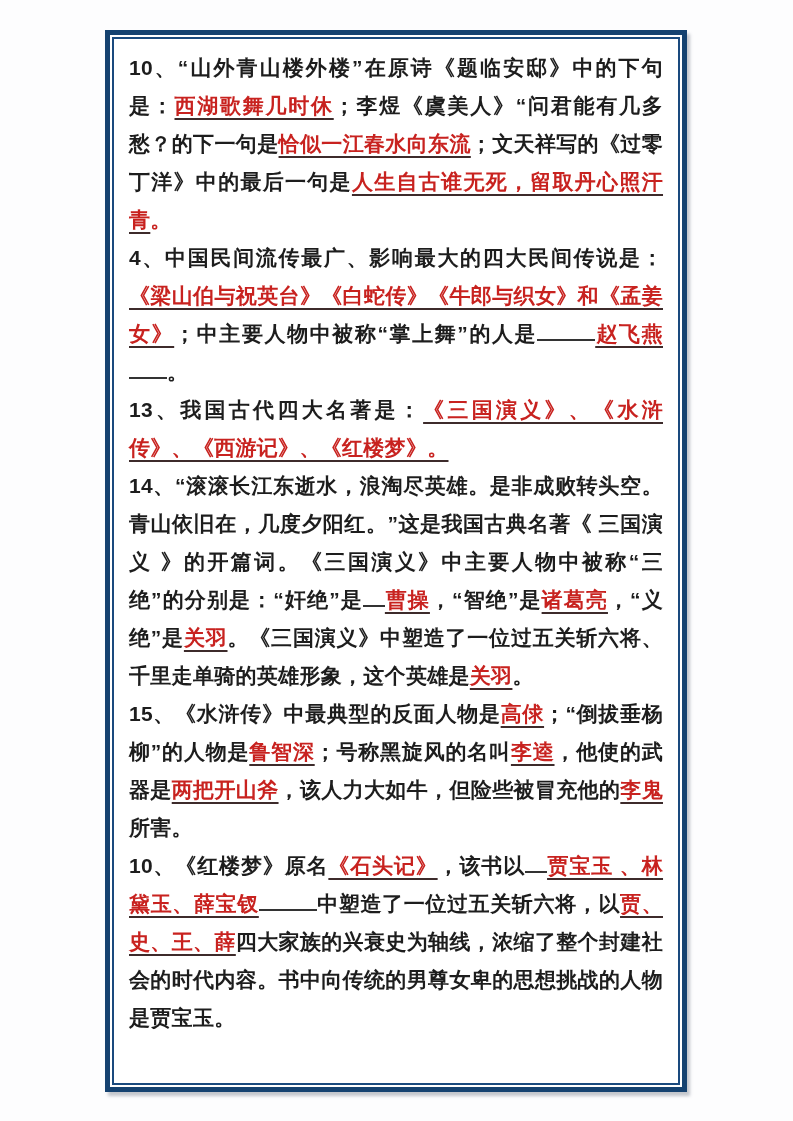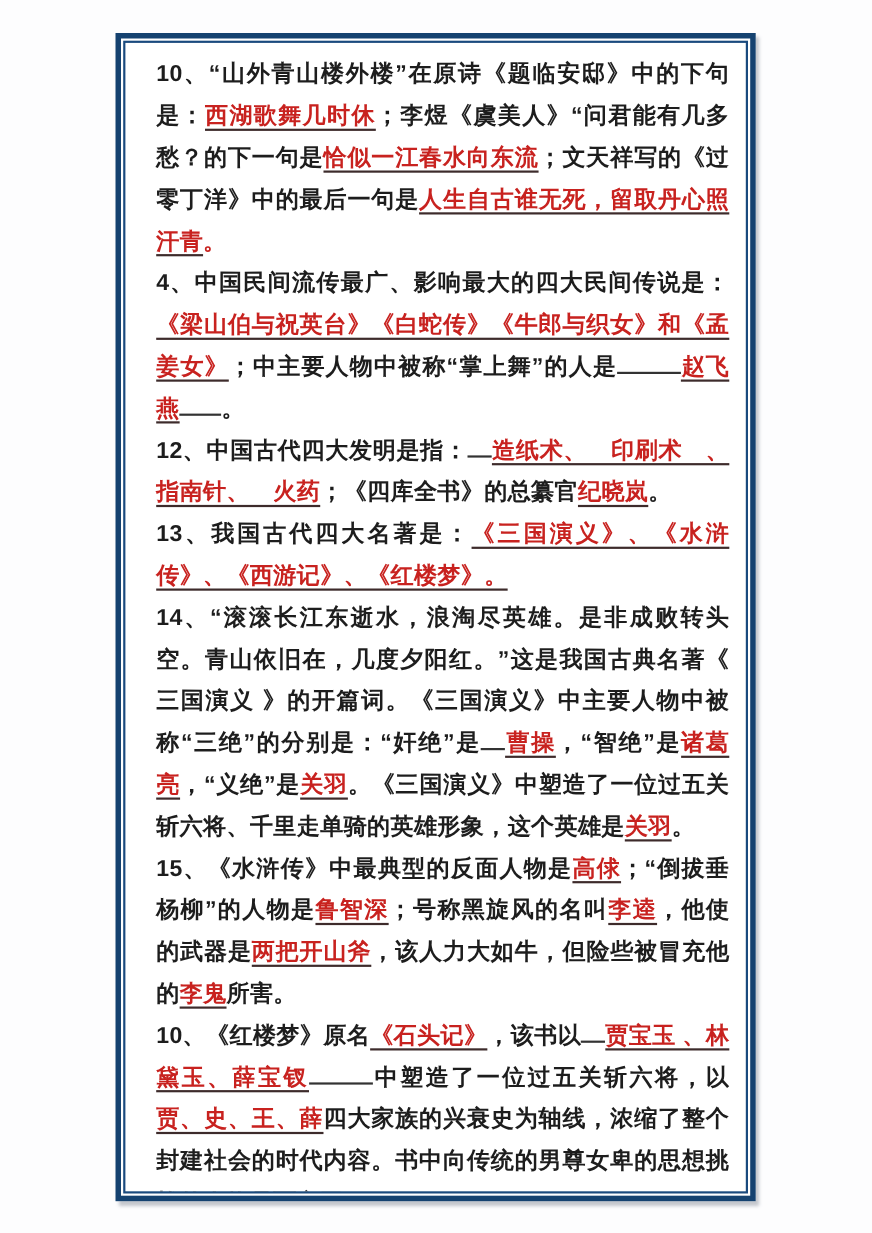--- a/index.html
+++ b/index.html
@@ -7,21 +7,21 @@
     width:793px;height:1121px;position:relative;background:#fdfdfe;
     font-family:"Liberation Sans","DejaVu Sans",sans-serif;
   }
   .frame{
     position:absolute;left:105px;top:30px;width:582px;height:1062px;
     box-sizing:border-box;border:5px solid #154270;background:#fff;
     box-shadow:3px 4px 3px rgba(125,130,145,.45);
   }
   .frame-inner{
     position:absolute;inset:2px;border:2px solid #1a4a7e;
-    box-sizing:border-box;padding:10px 15px 0 28px;overflow:hidden;
+    box-sizing:border-box;padding:10px 15px 0 15px;overflow:hidden;
   }
   p.question{
     margin:0;font-size:21px;line-height:38px;font-weight:bold;
     color:#1d1d1d;text-align:justify;letter-spacing:.3px;
   }
   .seg-n{color:#1d1d1d;}
   .seg-a{
     color:#c8221f;
     text-decoration:underline;
     text-decoration-thickness:2px;
@@ -40,21 +40,20 @@
 </head>
 <body>
 
 <div class="frame">
   <div class="frame-inner">
 
     <p class="question"><span class="seg-n">10、“山外青山楼外楼”在原诗《题临安邸》中的下句是：</span><span class="seg-a">西湖歌舞几时休</span><span class="seg-n">；李煜《虞美人》“问君能有几多愁？的下一句是</span><span class="seg-a">恰似一江春水向东流</span><span class="seg-n">；文天祥写的《过零丁洋》中的最后一句是</span><span class="seg-a">人生自古谁无死，留取丹心照汗青</span><span class="seg-r">。</span></p>
 
     <p class="question"><span class="seg-n">4、中国民间流传最广、影响最大的四大民间传说是：</span><span class="seg-a">《梁山伯与祝英台》《白蛇传》《牛郎与织女》和《孟姜女》</span><span class="seg-n">；中主要人物中被称“掌上舞”的人是</span><span class="blank md"></span><span class="seg-a">赵飞燕</span><span class="blank sm"></span><span class="seg-n">。</span></p>
 
-    <p class="question"><span class="seg-n">12、中国古代四大发明是指：</span><span class="blank xs"></span><span class="seg-a">造纸术、　印刷术　、指南针、　火药</span><span class="seg-n">；《四库全书》的总纂官</span><span class="seg-a">纪晓岚</span><span class="seg-n">。</span></p>
 
     <p class="question"><span class="seg-n">13、我国古代四大名著是：</span><span class="seg-a">《三国演义》、《水浒传》、《西游记》、《红楼梦》。</span></p>
 
     <p class="question"><span class="seg-n">14、“滚滚长江东逝水，浪淘尽英雄。是非成败转头空。青山依旧在，几度夕阳红。”这是我国古典名著《 三国演义 》的开篇词。《三国演义》中主要人物中被称“三绝”的分别是：“奸绝”是</span><span class="blank xs"></span><span class="seg-a">曹操</span><span class="seg-n">，“智绝”是</span><span class="seg-a">诸葛亮</span><span class="seg-n">，“义绝”是</span><span class="seg-a">关羽</span><span class="seg-n">。《三国演义》中塑造了一位过五关斩六将、千里走单骑的英雄形象，这个英雄是</span><span class="seg-a">关羽</span><span class="seg-n">。</span></p>
 
     <p class="question"><span class="seg-n">15、《水浒传》中最典型的反面人物是</span><span class="seg-a">高俅</span><span class="seg-n">；“倒拔垂杨柳”的人物是</span><span class="seg-a">鲁智深</span><span class="seg-n">；号称黑旋风的名叫</span><span class="seg-a">李逵</span><span class="seg-n">，他使的武器是</span><span class="seg-a">两把开山斧</span><span class="seg-n">，该人力大如牛，但险些被冒充他的</span><span class="seg-a">李鬼</span><span class="seg-n">所害。</span></p>
 
     <p class="question"><span class="seg-n">10、《红楼梦》原名</span><span class="seg-a">《石头记》</span><span class="seg-n">，该书以</span><span class="blank xs"></span><span class="seg-a">贾宝玉 、林黛玉、薛宝钗</span><span class="blank md"></span><span class="seg-n">中塑造了一位过五关斩六将，以</span><span class="seg-a">贾、史、王、薛</span><span class="seg-n">四大家族的兴衰史为轴线，浓缩了整个封建社会的时代内容。书中向传统的男尊女卑的思想挑战的人物是贾宝玉。</span></p>
 
   </div>

